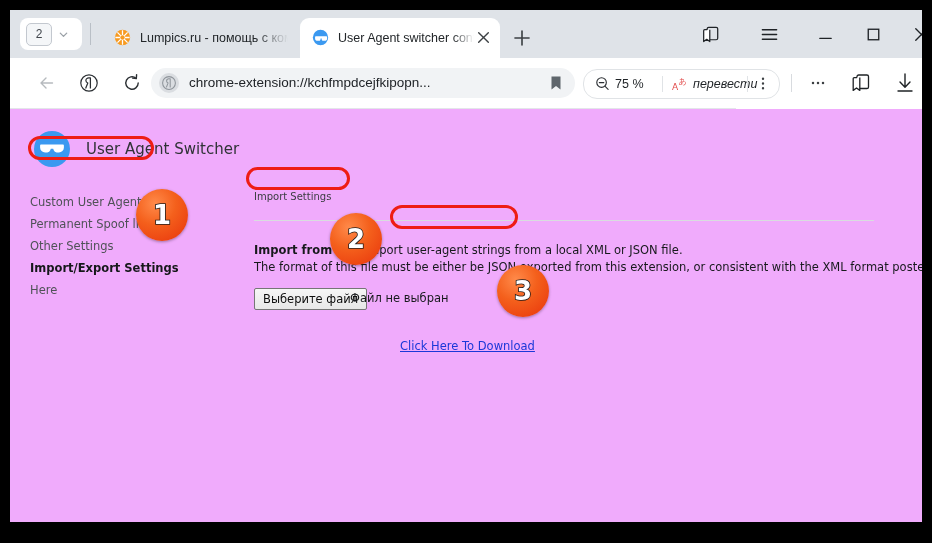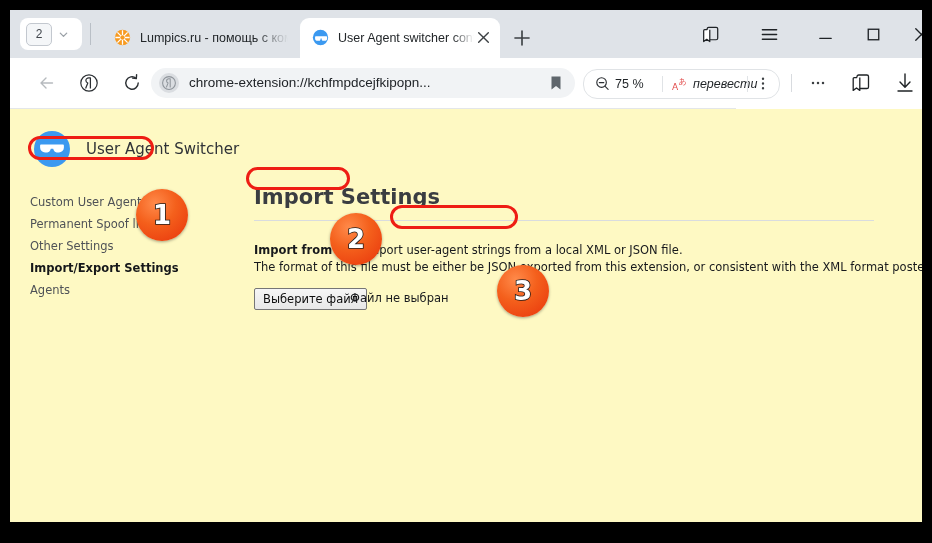--- a/index.html
+++ b/index.html
@@ -147,21 +147,21 @@
   #pill-kebab { position: absolute; left: 172px; top: 5px; width: 14px; height: 17px; }
   #tb-divider { position: absolute; left: 781px; top: 16px; width: 1px; height: 18px; background: #d8dbdf; }
   #tb-ellipsis { position: absolute; left: 797px; top: 14px; width: 22px; height: 22px; }
   #tb-collections { position: absolute; left: 840px; top: 13px; width: 23px; height: 23px; }
   #tb-download { position: absolute; left: 884px; top: 13px; width: 22px; height: 23px; }
 
   
   #page {
     position: absolute; left: 0; top: 99px;
     width: 912px; height: 413px;
-    background: #fef9c3;
+    background: #f0abfc;
     font-family: "DejaVu Sans", sans-serif;
   }
   #ext-header { position: absolute; left: 24px; top: 22px; }
   #ext-logo {
     position: absolute; left: 0; top: 0;
     width: 36px; height: 36px;
     border-radius: 50%;
     background: #3b99f0;
   }
   #ext-logo .mask-shape {
@@ -181,26 +181,25 @@
     color: #4f5257;
     line-height: 19px;
     height: 19px;
     margin-bottom: 3px;
     white-space: nowrap;
   }
   .nav-item.active { color: #16181a; font-weight: bold; }
 
   #content { position: absolute; left: 244px; top: 78px; width: 620px; }
   #content-title {
-    font-size: 21px; color: #3a3d41;
+    font-size: 10px; color: #3a3d41;
     line-height: 20px;
     padding-bottom: 13px;
     border-bottom: 1px solid #d9dcdf;
     white-space: nowrap;
-    font-weight: bold;
   }
   .para {
     font-size: 11.5px;
     color: #17191c;
     line-height: 17px;
     white-space: nowrap;
   }
   .para b { font-weight: bold; }
   #para-block { margin-top: 21px; }
   #fileinput-row { margin-top: 12px; height: 22px; position: relative; }
@@ -409,41 +408,42 @@
         </svg>
       </div>
       <div id="ext-title">User Agent Switcher</div>
     </div>
 
     <div id="sidebar">
       <div class="nav-item">Custom User Agents</div>
       <div class="nav-item">Permanent Spoof list</div>
       <div class="nav-item">Other Settings</div>
       <div class="nav-item active">Import/Export Settings</div>
-      <div class="nav-item">Agents</div>
+      <div class="nav-item">Here</div>
     </div>
 
     <div id="content">
       <div id="content-title">Import Settings</div>
 
       <div id="para-block">
         <div class="para">
           <b>Import from file:</b><span> Import user-agent strings from a local XML or JSON file.</span>
         </div>
         <div class="para">
           <span>The format of this file must be either be JSON exported from this extension, or consistent with the XML format posted </span>
         </div>
       </div>
 
       <div id="fileinput-row">
         <div id="file-button">Выберите файл</div>
         <div id="file-status">Файл не выбран</div>
       </div>
 
       <div id="export-row">
+        <a id="export-link" href="#">Click Here To Download</a>
       </div>
     </div>
   </div>
 
   <div id="ann-box-1" class="hl-box" style="left:18px; top:126px; width:126px; height:24px;"></div>
   <div id="ann-box-2" class="hl-box" style="left:236px; top:157px; width:104px; height:23px;"></div>
   <div id="ann-box-3" class="hl-box" style="left:380px; top:195px; width:128px; height:24px;"></div>
 
   <div class="badge" style="left:126px; top:179px;">
     <span>1</span>

